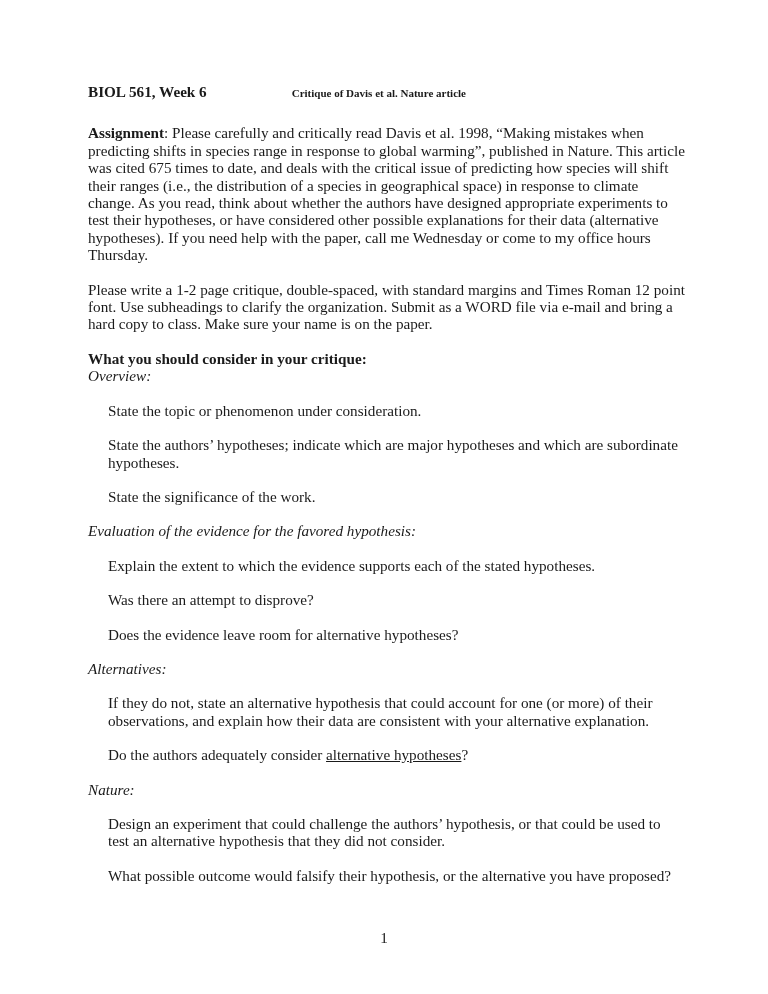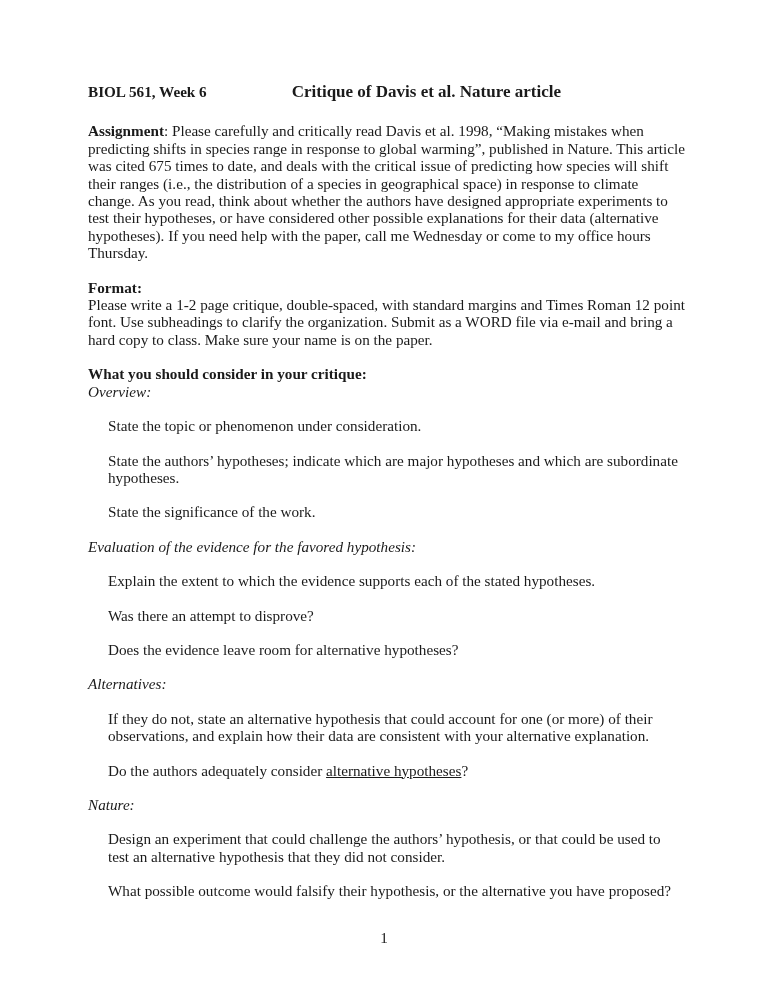--- a/index.html
+++ b/index.html
@@ -40,21 +40,21 @@
     align-items: baseline;
     margin-bottom: 22px;
   }
   .course-code {
     font-weight: bold;
     font-size: 15.2px;
     white-space: nowrap;
   }
   .doc-title {
     font-weight: bold;
-    font-size: 17px;
+    font-size: 11px;
     margin-left: 85px;
     white-space: nowrap;
   }
 
   
   .para {
     margin: 0 0 17px 0;
   }
   .para.tight {
     margin-bottom: 0;
@@ -103,21 +103,20 @@
   <div class="doc-body">
 
     <div class="header-row">
       <span class="course-code">BIOL 561, Week 6</span>
       <span class="doc-title">Critique of Davis et al. Nature article</span>
     </div>
 
     <p class="para"><span class="bold-label">Assignment</span><span>: Please carefully and critically read Davis et al. 1998, “Making mistakes when predicting shifts in species range in response to global warming”, published in Nature.  This article was cited 675 times to date, and deals with the critical issue of predicting how species will shift their ranges (i.e., the distribution of a species in geographical space) in response to climate change. As you read, think about whether the authors have designed appropriate experiments to test their hypotheses, or have considered other possible explanations for their data (alternative hypotheses). If you need help with the paper, call me Wednesday or come to my office hours Thursday.</span></p>
 
     <div class="group">
-      <p class="section-head">Format:</p>
       <p class="para tight">Please write a 1-2 page critique, double-spaced, with standard margins and Times Roman 12 point font. Use subheadings to clarify the organization. Submit as a WORD file via e-mail and bring a hard copy to class. Make sure your name is on the paper.</p>
     </div>
 
     <p class="section-head spacer-head" style="">What you should consider in your critique:</p>
 
     <div class="group">
       <p class="subhead">Overview:</p>
       <p class="item">State the topic or phenomenon under consideration.</p>
       <p class="item">State the authors’ hypotheses; indicate which are major hypotheses and which are subordinate hypotheses.</p>
       <p class="item">State the significance of the work.</p>

